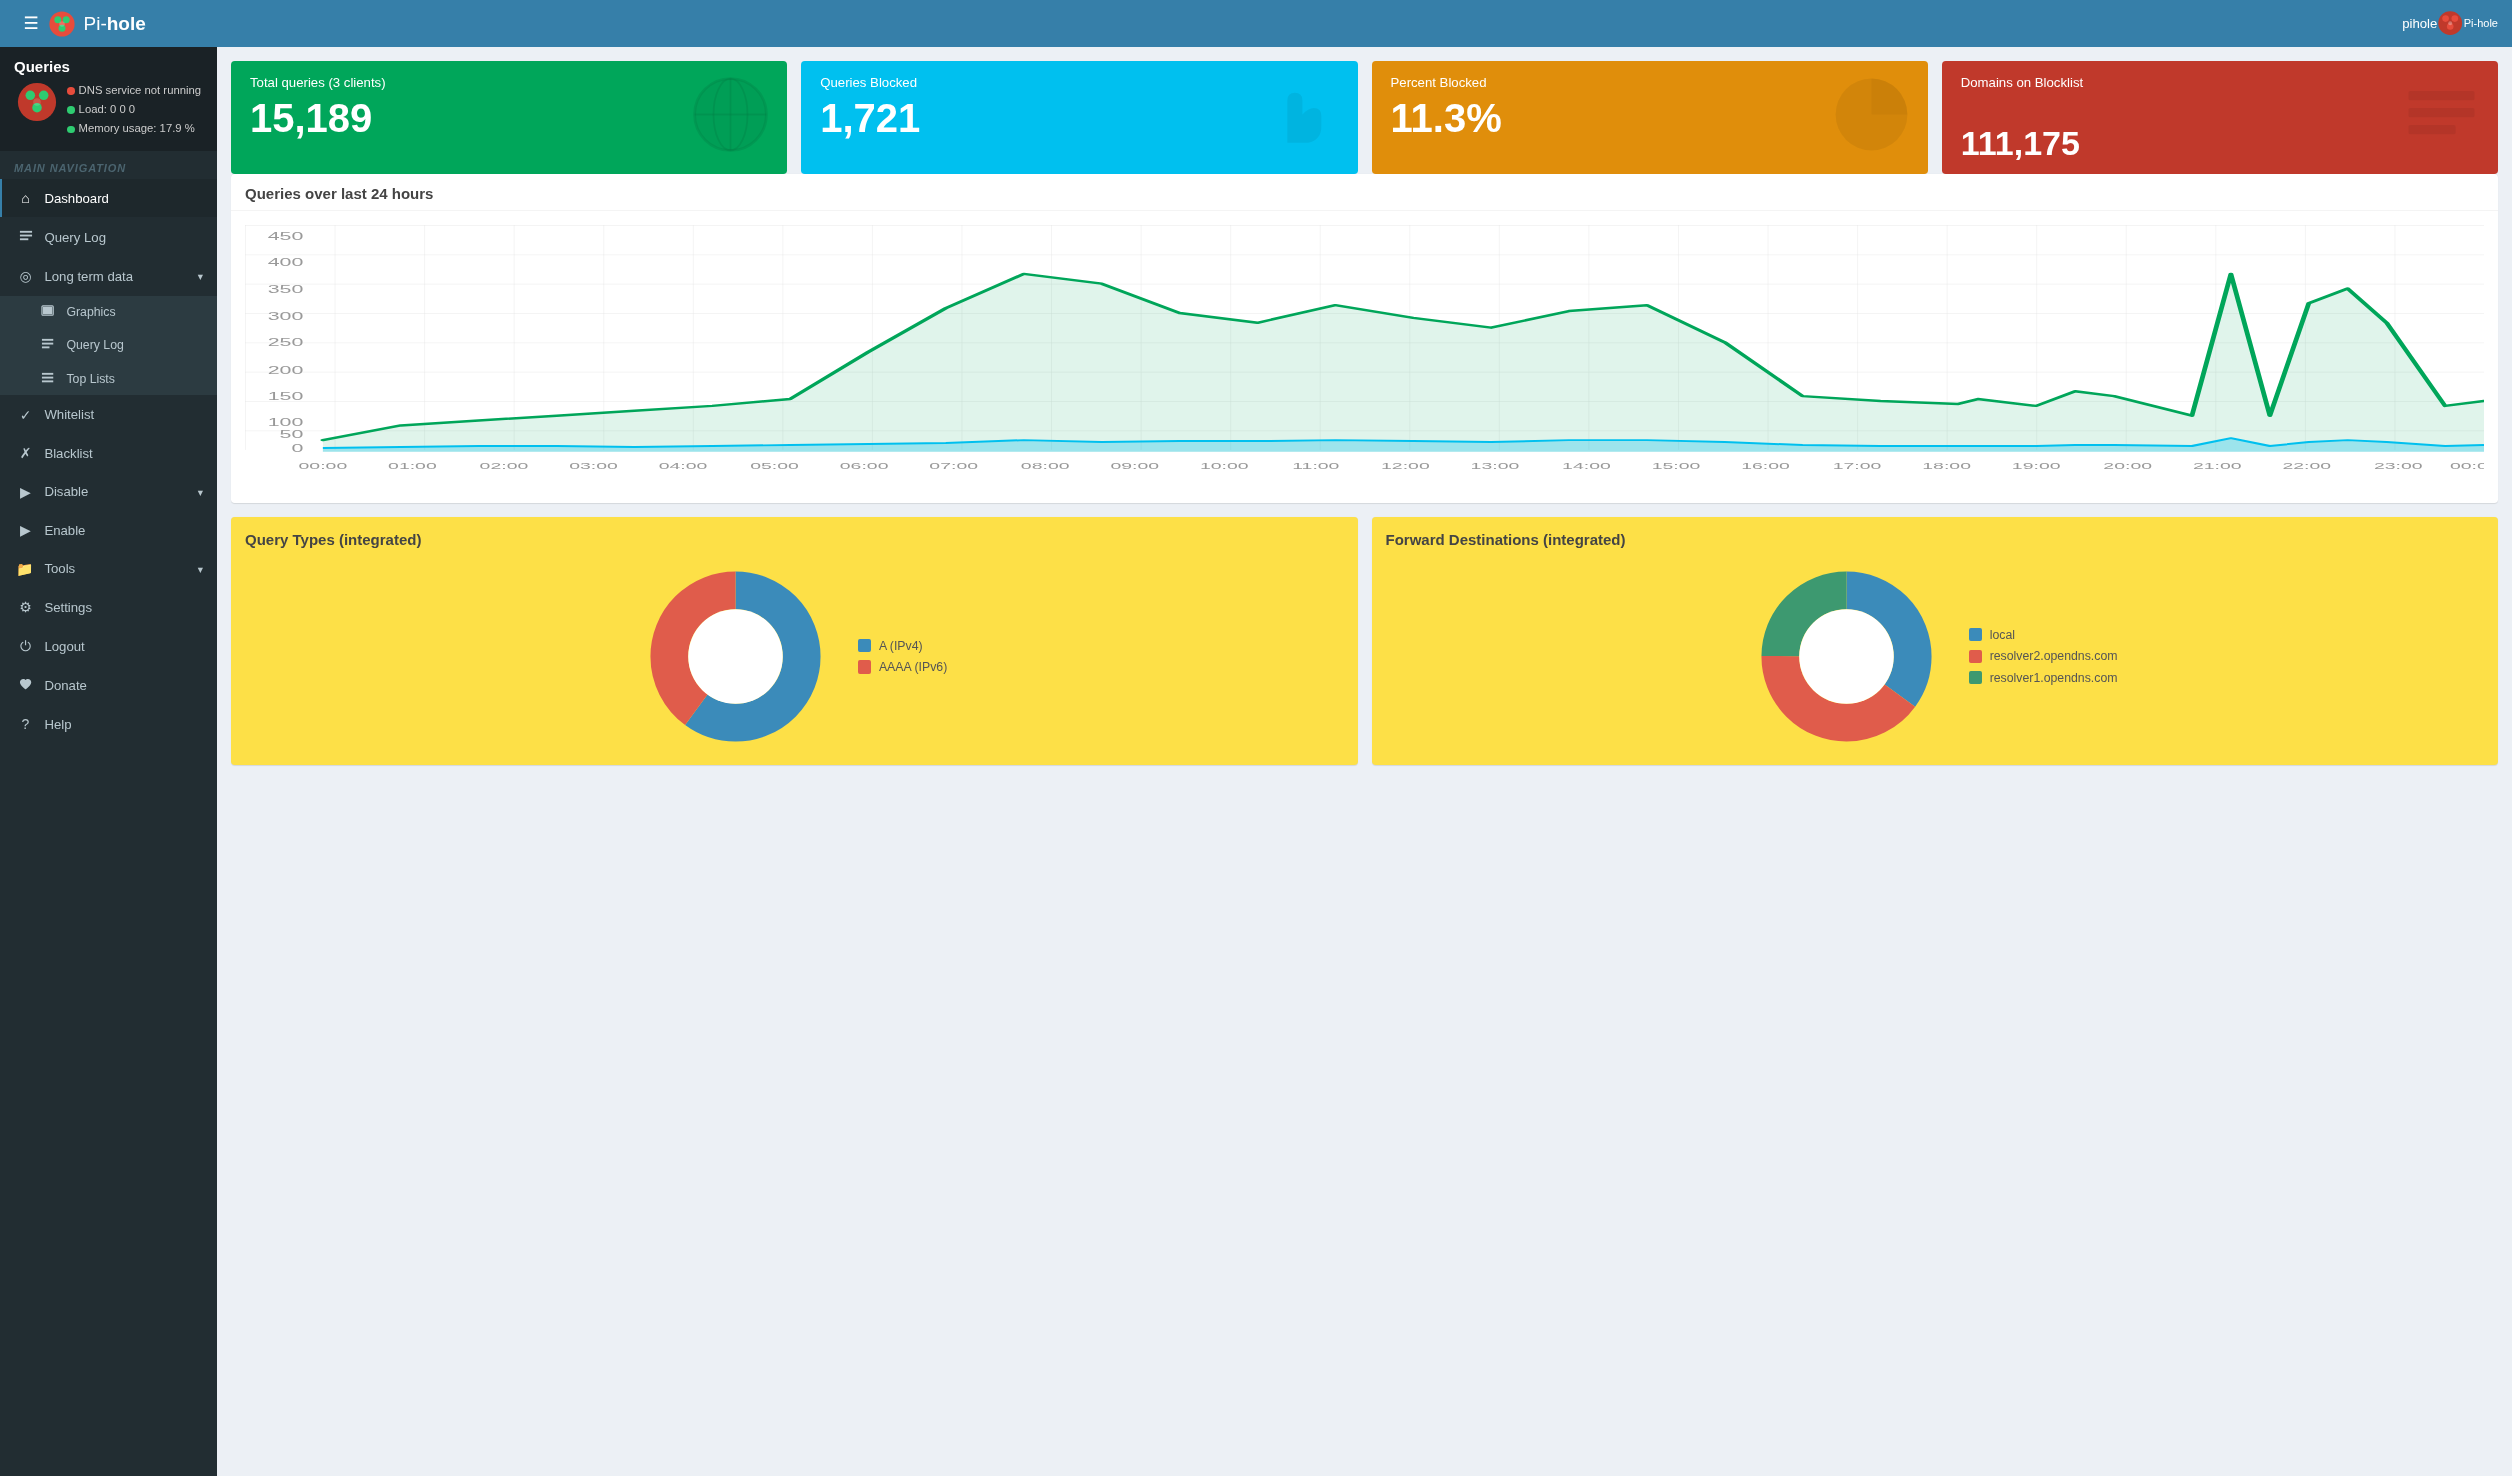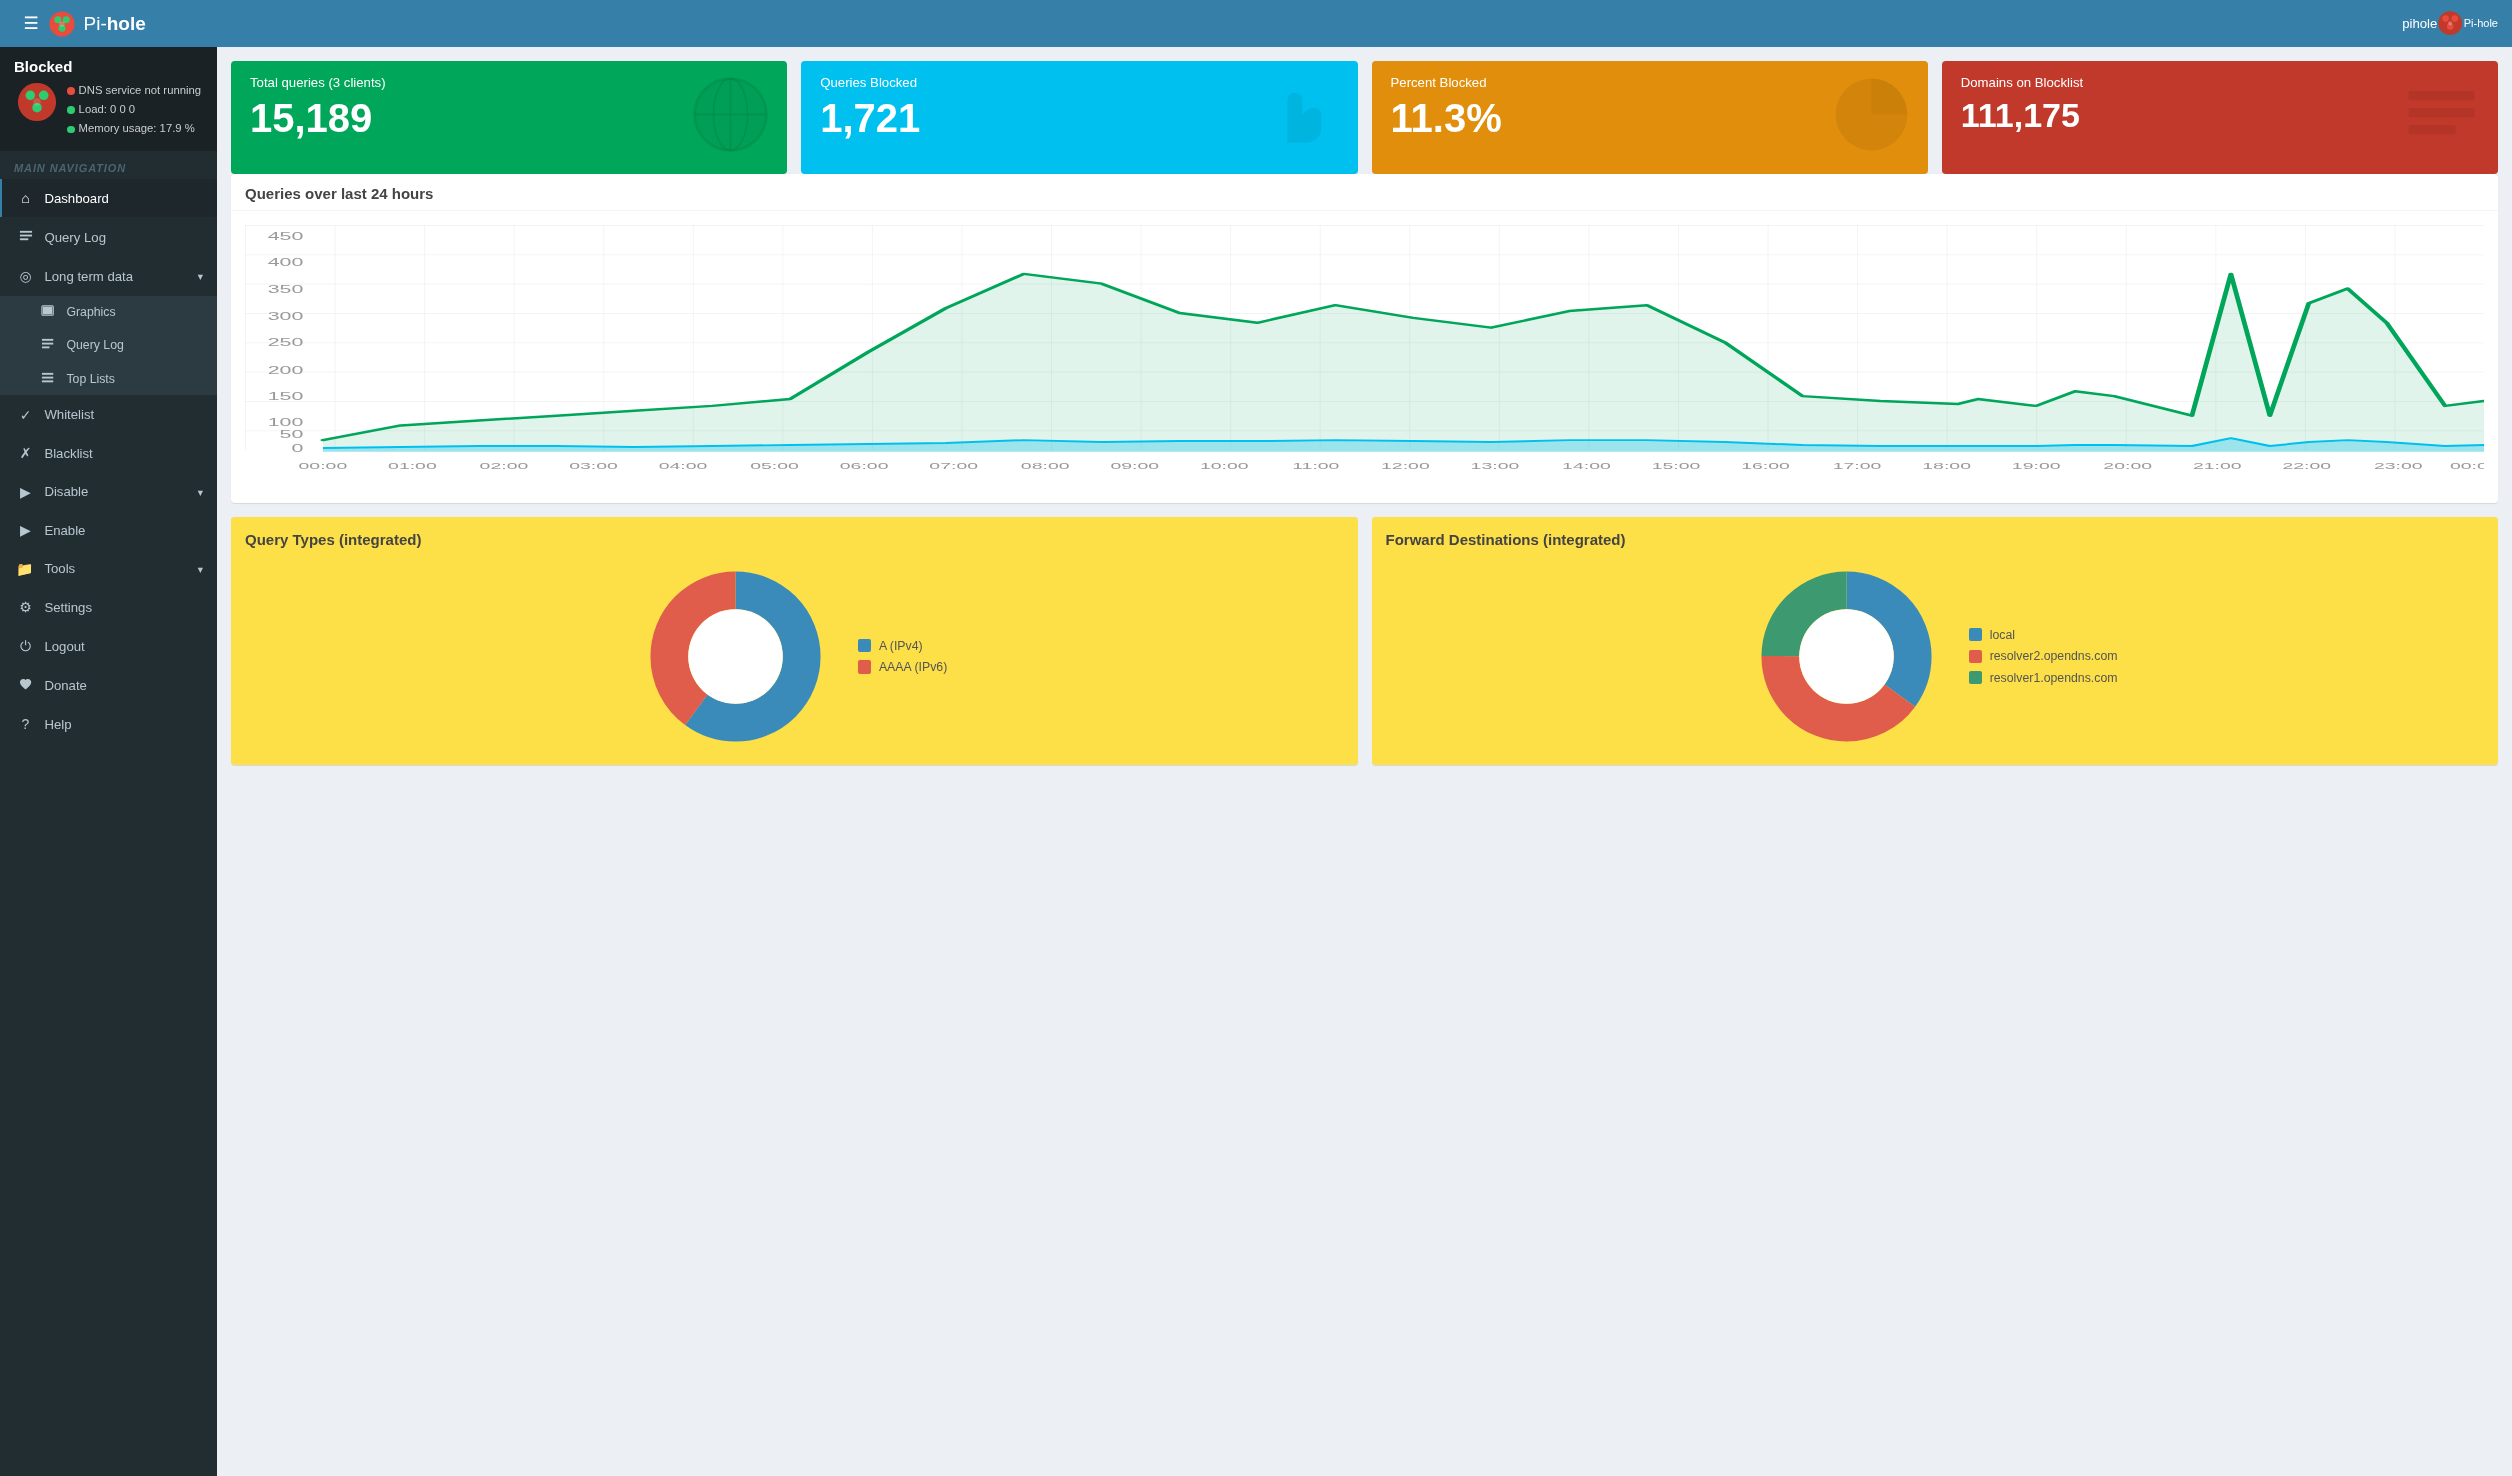--- a/index.html
+++ b/index.html
@@ -126,21 +126,21 @@
       color: #fff;
       display: flex;
       flex-direction: column;
       position: relative;
       overflow: hidden;
       min-height: 113px;
     }
     .stat-card-green { background: #00a65a; }
     .stat-card-blue { background: #00c0ef; }
     .stat-card-yellow { background: #e08e0b; }
-    .stat-card-red { background: #c0392b; }
+    .stat-card-red { background: #c0392b; gap: 28px; }
 
     .stat-label { font-size: 13.2px; font-weight: 400; margin-bottom: 7.5px; }
     .stat-value { font-size: 40px; font-weight: 700; line-height: 1; }
     .stat-bg-icon {
       position: absolute;
       right: 14px;
       bottom: 4.7px;
       font-size: 75px;
       opacity: 0.3;
       line-height: 1;
@@ -212,21 +212,21 @@
     </svg>
     <span style="color:#fff;font-size:11px;">Pi-hole</span>
   </div>
 </nav>
 
 <div class="wrapper">
 
   <aside class="sidebar">
 
     <div class="sidebar-status">
-      <div class="status-title">Blocked</div>
+      <div class="status-title">Queries</div>
       <div class="status-logo">
         <svg width="42" height="42" viewBox="0 0 44 44">
           <circle cx="22" cy="22" r="20" fill="#c0392b"></circle>
           <circle cx="15" cy="15" r="5" fill="#2ecc71"></circle>
           <circle cx="29" cy="15" r="5" fill="#2ecc71"></circle>
           <circle cx="22" cy="28" r="5" fill="#2ecc71"></circle>
           <circle cx="22" cy="22" r="4" fill="#fff" opacity="0.15"></circle>
         </svg>
         <div class="status-details">
           <div><span class="dot dot-red"></span><span>DNS service not running</span></div>

